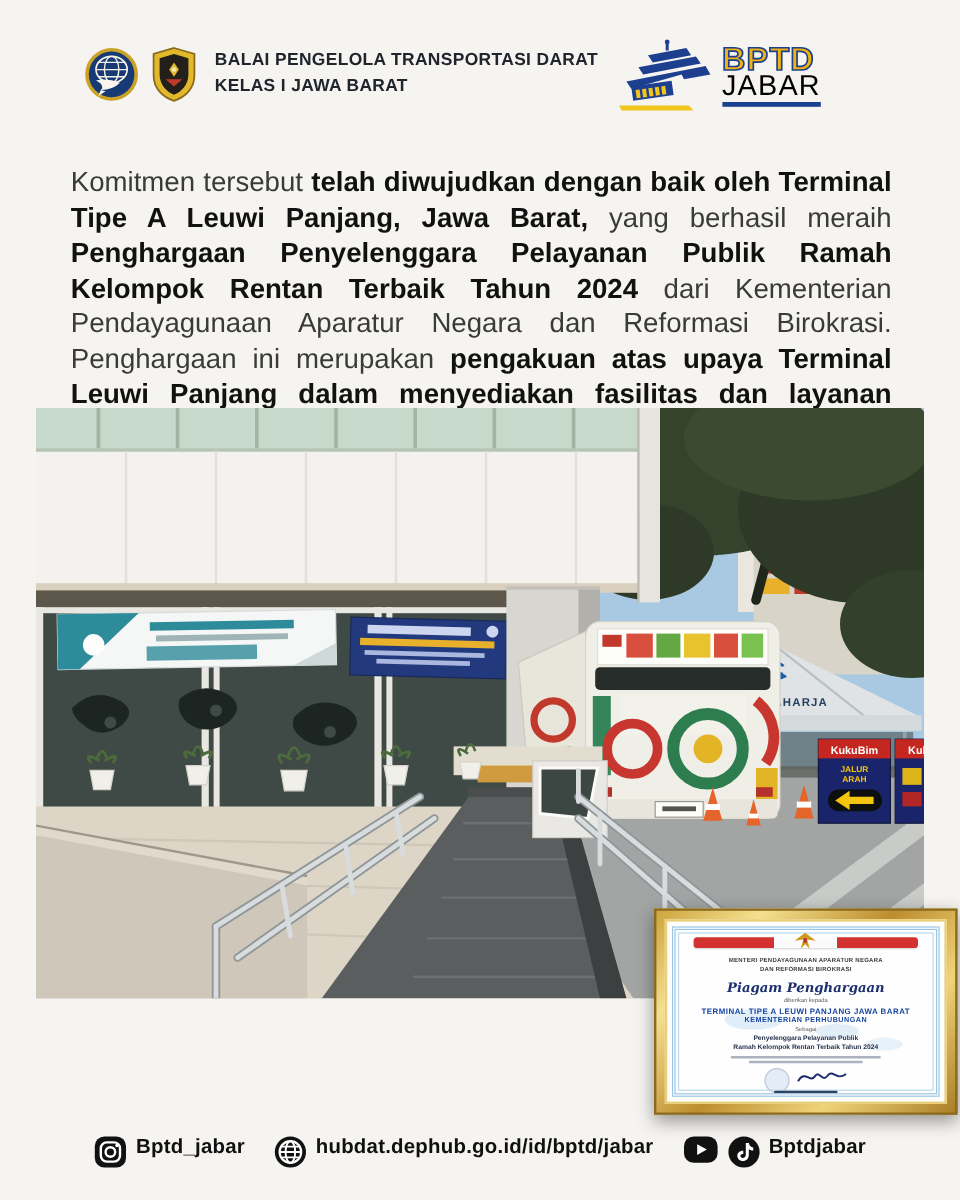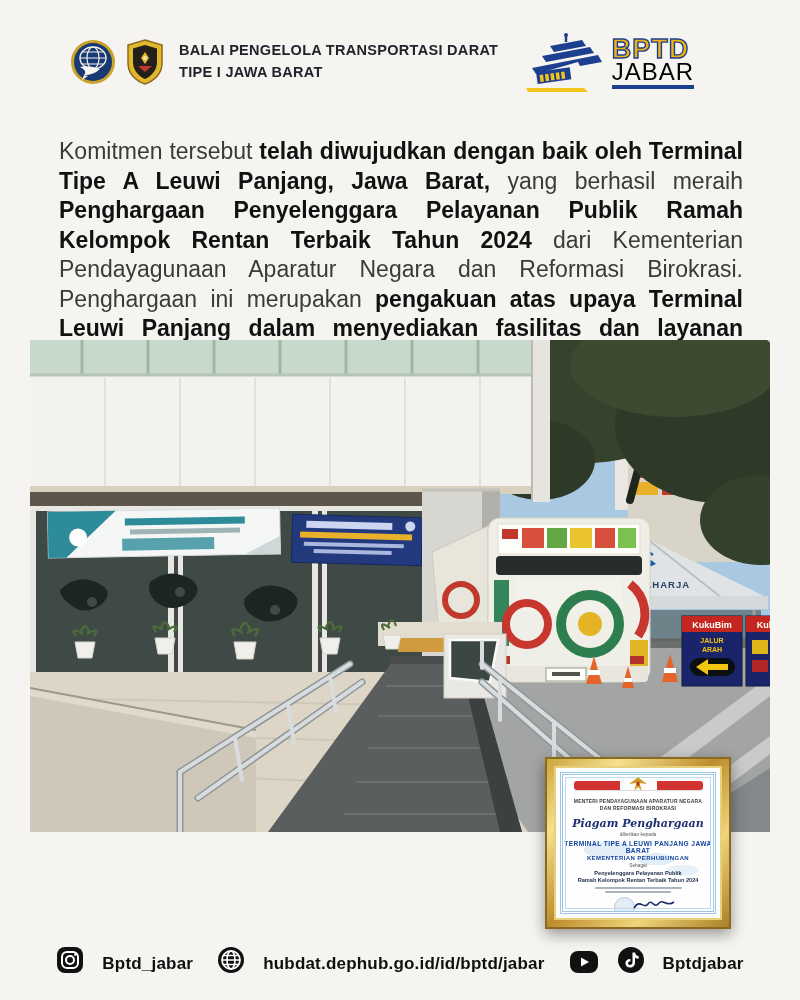--- a/index.html
+++ b/index.html
@@ -3,39 +3,39 @@
 <meta charset="utf-8">
 <style>
   html,body{margin:0;padding:0;}
   body{
     width:800px;height:1000px;position:relative;overflow:hidden;
     background:#f6f4f0;
     font-family:"Liberation Sans", sans-serif;
     color:#262626;
   }
   
-  .header{position:absolute;left:70px;top:32px;right:48px;height:60px;display:flex;align-items:center;}
+  .header{position:absolute;left:70px;top:32px;right:58px;height:60px;display:flex;align-items:center;}
   .logo-row{display:flex;align-items:center;gap:9px;}
   .org-title{margin-left:14px;font-weight:bold;font-size:14.5px;line-height:1.5;color:#20242c;letter-spacing:.3px;}
   .bptd-logo{position:absolute;right:58px;top:0;display:flex;align-items:center;gap:0;}
   .bptd-text{display:flex;flex-direction:column;line-height:.9;}
   .bptd-word{font-weight:bold;font-size:27px;color:#eeb211;-webkit-text-stroke:1.4px #1d3f8f;letter-spacing:1px;}
   .jabar-word{font-weight:normal;font-size:24px;color:#000000;letter-spacing:1px;border-bottom:4px solid #1d3f8f;padding-bottom:2px;}
   
   .body-text{
     position:absolute;left:59px;top:114px;width:684px;
     font-size:23px;line-height:29.5px;text-align:justify;color:#3a3a3a;
   }
   .body-text b{color:#111;font-weight:bold;}
   
   .photo{position:absolute;left:30px;top:340px;width:740px;height:492px;background:#cfcac0;overflow:hidden;}
   .photo svg{display:block;}
   
   .certificate{
-    position:absolute;left:545px;top:757px;width:186px;height:172px;
+    position:absolute;left:545px;top:757px;width:253px;height:172px;
     background:linear-gradient(135deg,#caa23a 0%,#f5e08f 22%,#bd8d2e 48%,#f0d47a 72%,#a87d24 100%);
     box-shadow:0 5px 14px rgba(0,0,0,.4), inset 0 0 0 2px #8a6a1f;
     padding:9px;box-sizing:border-box;
   }
   .cert-bead{width:100%;height:100%;box-sizing:border-box;border:2px solid #e9cf79;background:#fdfdfb;padding:4px;box-shadow:inset 0 0 0 1px #a5athe;}
   .cert-blue{
     width:100%;height:100%;box-sizing:border-box;border:3px double #9cc6e4;outline:1px solid #bcd9ee;outline-offset:-6px;
     position:relative;text-align:center;overflow:hidden;
     background:
       radial-gradient(ellipse 40px 14px at 30% 55%, #e1eef8 60%, transparent 61%),
@@ -55,21 +55,21 @@
   .cert-award{margin-top:2px;font-size:5.6px;font-weight:bold;color:#23324c;line-height:1.35;}
   .cert-microline{width:58%;height:2.5px;background:#8d99a8;margin:2px auto 0;opacity:.75;border-radius:1px;}
   .cert-microline.short{width:44%;height:2px;}
   .cert-sign-row{position:relative;margin-top:3px;height:26px;}
   .stamp{position:absolute;left:34%;top:1px;width:19px;height:19px;border-radius:50%;
     border:1px solid #b9c7d6;background:rgba(205,222,238,.55);}
   .sig{position:absolute;left:46%;top:0;}
   .sig-line{position:absolute;left:38%;top:20px;width:24%;height:2px;background:#30435e;border-radius:1px;}
   
   .footer{position:absolute;left:0;right:0;top:946px;display:flex;justify-content:center;align-items:center;gap:24px;}
-  .footer .item{display:flex;align-items:flex-end;gap:18px;}
+  .footer .item{display:flex;align-items:flex-start;gap:7px;}
   .footer .label{font-size:17px;font-weight:600;color:#101010;letter-spacing:.2px;}
   .icon{display:inline-flex;align-items:center;justify-content:center;}
 </style>
 </head>
 <body>
 
 <div class="header">
   <div class="logo-row">
 
     <span class="icon">
@@ -89,21 +89,21 @@
         <path d="M20,1 L37,6 V24 C37,35 29,42 20,45 C11,42 3,35 3,24 V6 Z" fill="#e3b92c" stroke="#8a6a1f" stroke-width="1.5"></path>
         <path d="M20,6 L32,9.5 V23 C32,31.5 26,37.5 20,40 C14,37.5 8,31.5 8,23 V9.5 Z" fill="#23201c"></path>
         <path d="M20,13 L24,19 L20,25 L16,19 Z" fill="#e3b92c"></path>
         <path d="M13,27 H27 L20,33 Z" fill="#c03a2b"></path>
         <circle cx="20" cy="19" r="2" fill="#f3e6b0"></circle>
       </svg>
     </span>
   </div>
   <div class="org-title">
     <div>BALAI PENGELOLA TRANSPORTASI DARAT</div>
-    <div>TIPE I JAWA BARAT</div>
+    <div>KELAS I JAWA BARAT</div>
   </div>
 
   <div class="bptd-logo">
     <span class="icon">
       <svg width="92" height="62" viewBox="0 0 92 62">
         <path d="M46,2 v8" stroke="#1d3f8f" stroke-width="2.5"></path>
         <circle cx="46" cy="3" r="2" fill="#1d3f8f"></circle>
         <path d="M30,14 L62,8 L66,14 L34,20 Z" fill="#1d3f8f"></path>
         <path d="M22,24 L70,15 L74,21 L26,30 Z" fill="#1d3f8f"></path>
         <path d="M12,36 L78,23 L82,30 L60,34 L58,30 L16,42 Z" fill="#1d3f8f"></path>

